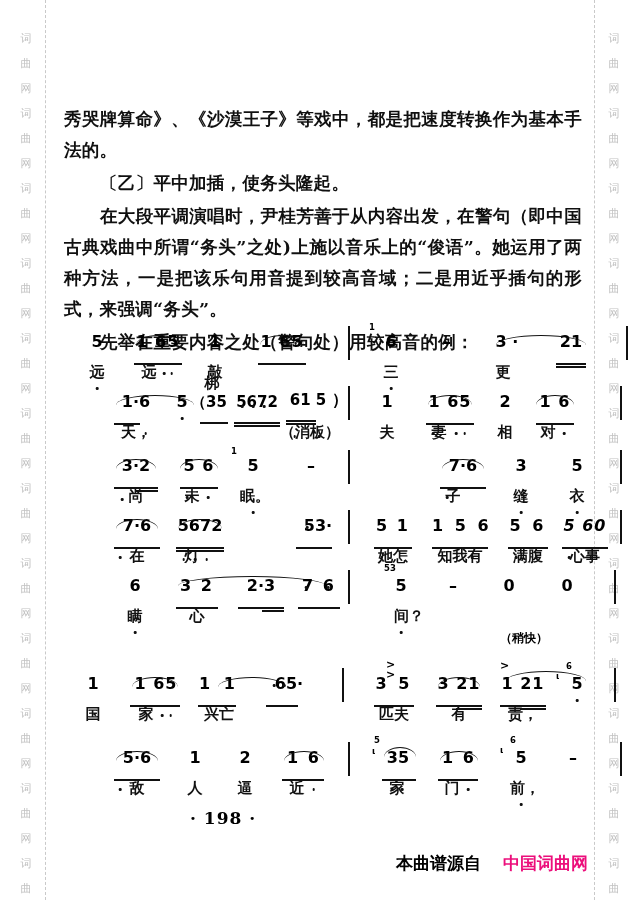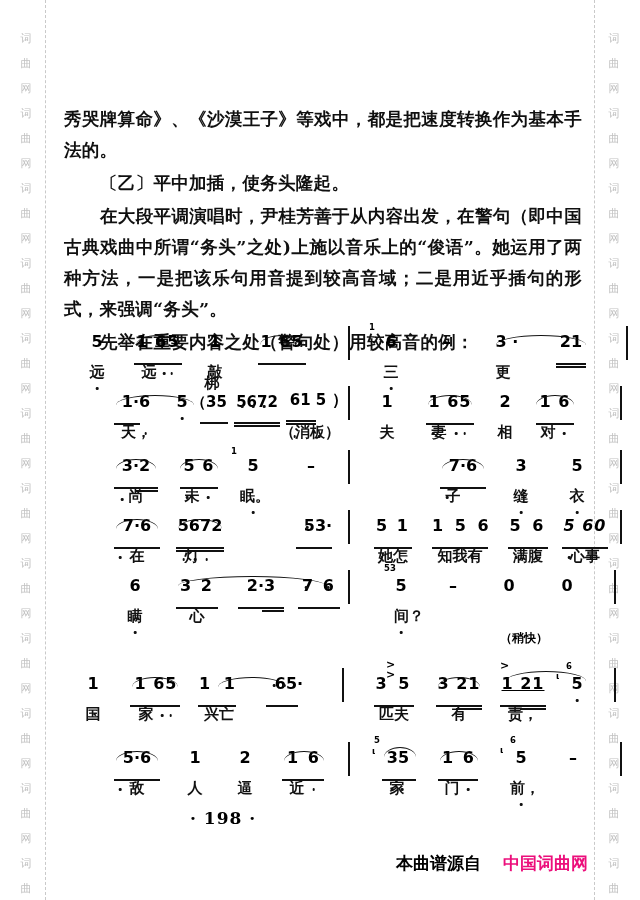--- a/index.html
+++ b/index.html
@@ -538,21 +538,21 @@
         </div>
         <div class="cell" style="left:68px;width:46px;top:14px;">
           <span class="note" style="letter-spacing:1px;">3 21</span>
           <div class="slur" style="left:2px;right:2px;top:3px;"></div>
           <div class="beam1" style="left:0px;right:0px;top:31px;"></div>
           <div class="beam2" style="left:20px;right:0px;top:34px;position:absolute;height:1.5px;background:#111;"></div>
           <div class="lyric">有</div>
         </div>
         <div class="cell" style="left:132px;width:46px;top:14px;">
           <span class="accent" style="left:0px;top:-13px;">&gt;</span>
-          <span class="note" style="letter-spacing:1px;text-decoration:underline;">1 21</span>
+          <span class="note" style="letter-spacing:1px;">1 21</span>
           <div class="slur" style="left:6px;right:-40px;top:-3px;"></div>
           <div class="beam1" style="left:0px;right:0px;top:31px;"></div>
           <div class="beam2" style="left:20px;right:0px;top:34px;position:absolute;height:1.5px;background:#111;"></div>
           <div class="lyric">责，</div>
         </div>
         <div class="cell" style="left:194px;width:30px;top:14px;">
           <span class="grace" style="left:4px;top:-12px;">6</span>
           <span class="grace" style="left:-6px;top:-2px;">ι</span>
           <span class="note">5</span>
           <span class="dotlow"></span>

